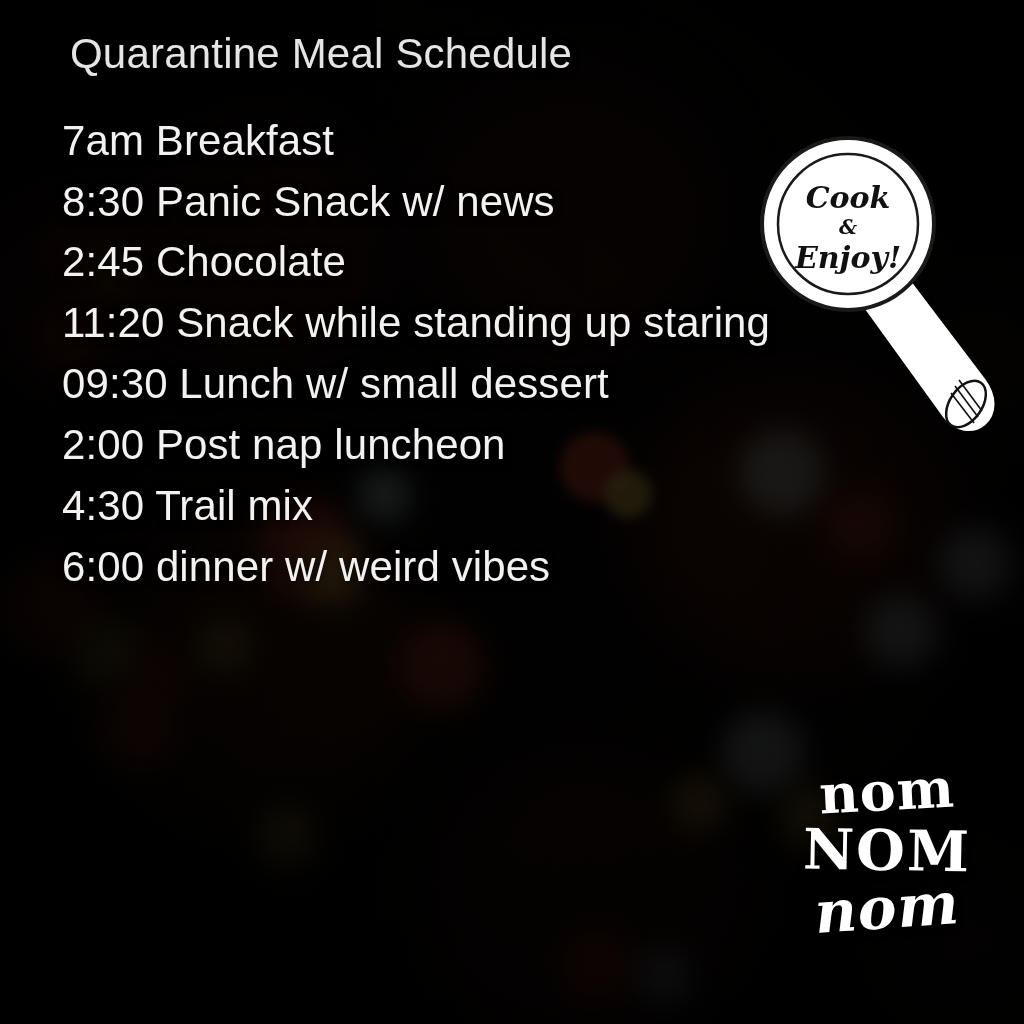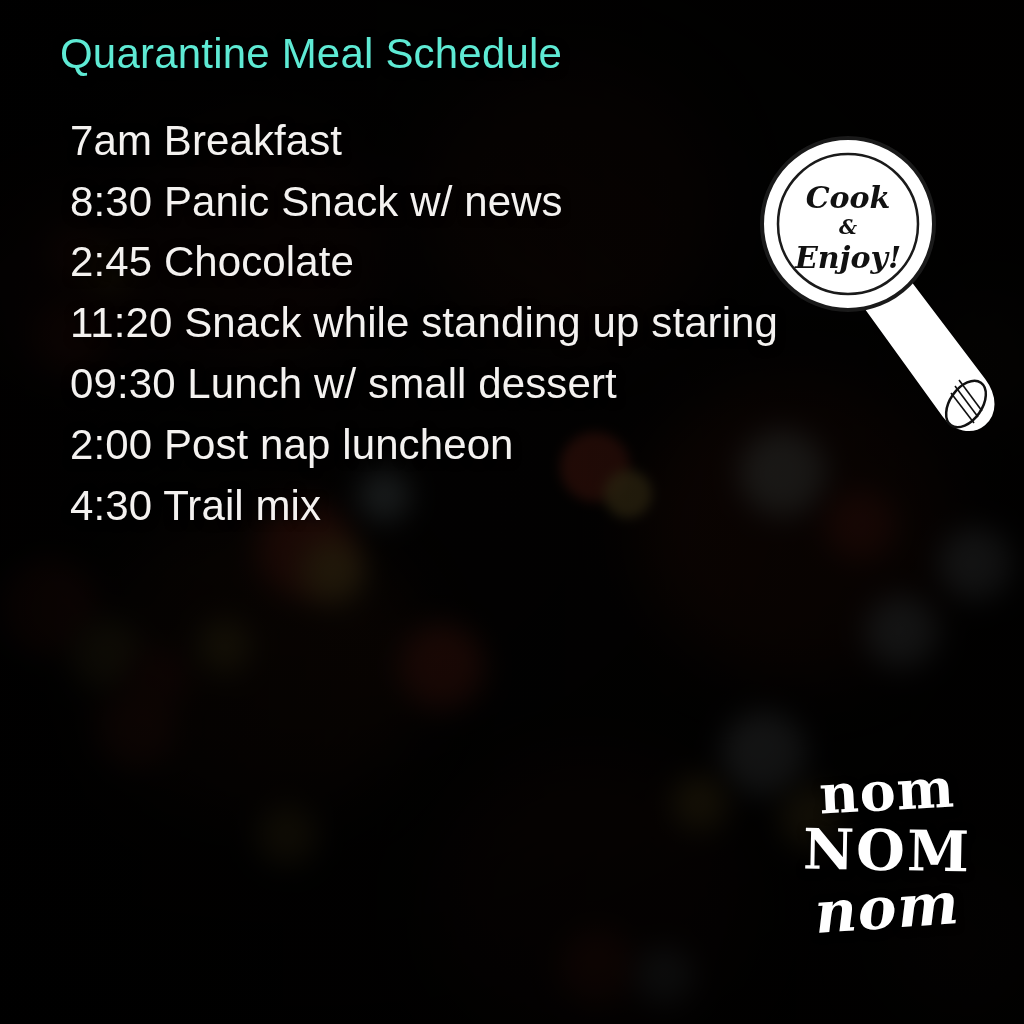--- a/index.html
+++ b/index.html
@@ -40,31 +40,31 @@
   }
 
   
   .content {
     position: absolute;
     left: 58px;
     top: 26px;
     right: 40px;
   }
   .title {
-    color: #5eead4;
+    color: #e5e5e5;
     font-size: 42px;
     font-weight: 400;
     letter-spacing: 0.2px;
     line-height: 1.35;
     text-shadow: 0 2px 10px rgba(0,0,0,0.85);
-    margin: 0 0 28px 2px;
+    margin: 0 0 28px 12px;
   }
   .schedule {
     list-style: none;
-    margin: 12px;
+    margin: 4px;
     padding: 0;
   }
   .schedule li {
     color: #f4f2f0;
     font-size: 42px;
     font-weight: 400;
     line-height: 1.45;
     letter-spacing: 0.1px;
     text-shadow: 0 2px 10px rgba(0,0,0,0.8);
     white-space: normal;
@@ -188,20 +188,21 @@
   <div class="content">
     <h1 class="title">Quarantine Meal Schedule</h1>
     <ul class="schedule">
       <li>7am Breakfast</li>
       <li>8:30 Panic Snack w/ news</li>
       <li>2:45 Chocolate</li>
       <li>11:20 Snack while standing up staring</li>
       <li>09:30 Lunch w/ small dessert</li>
       <li>2:00 Post nap luncheon</li>
       <li>4:30 Trail mix</li>
+      <li>6:00 dinner w/ weird vibes</li>
     </ul>
   </div>
 
   <div class="nom">
     <div class="n1">nom</div>
     <div class="n2">NOM</div>
     <div class="n3">nom</div>
   </div>
 
 </div>

